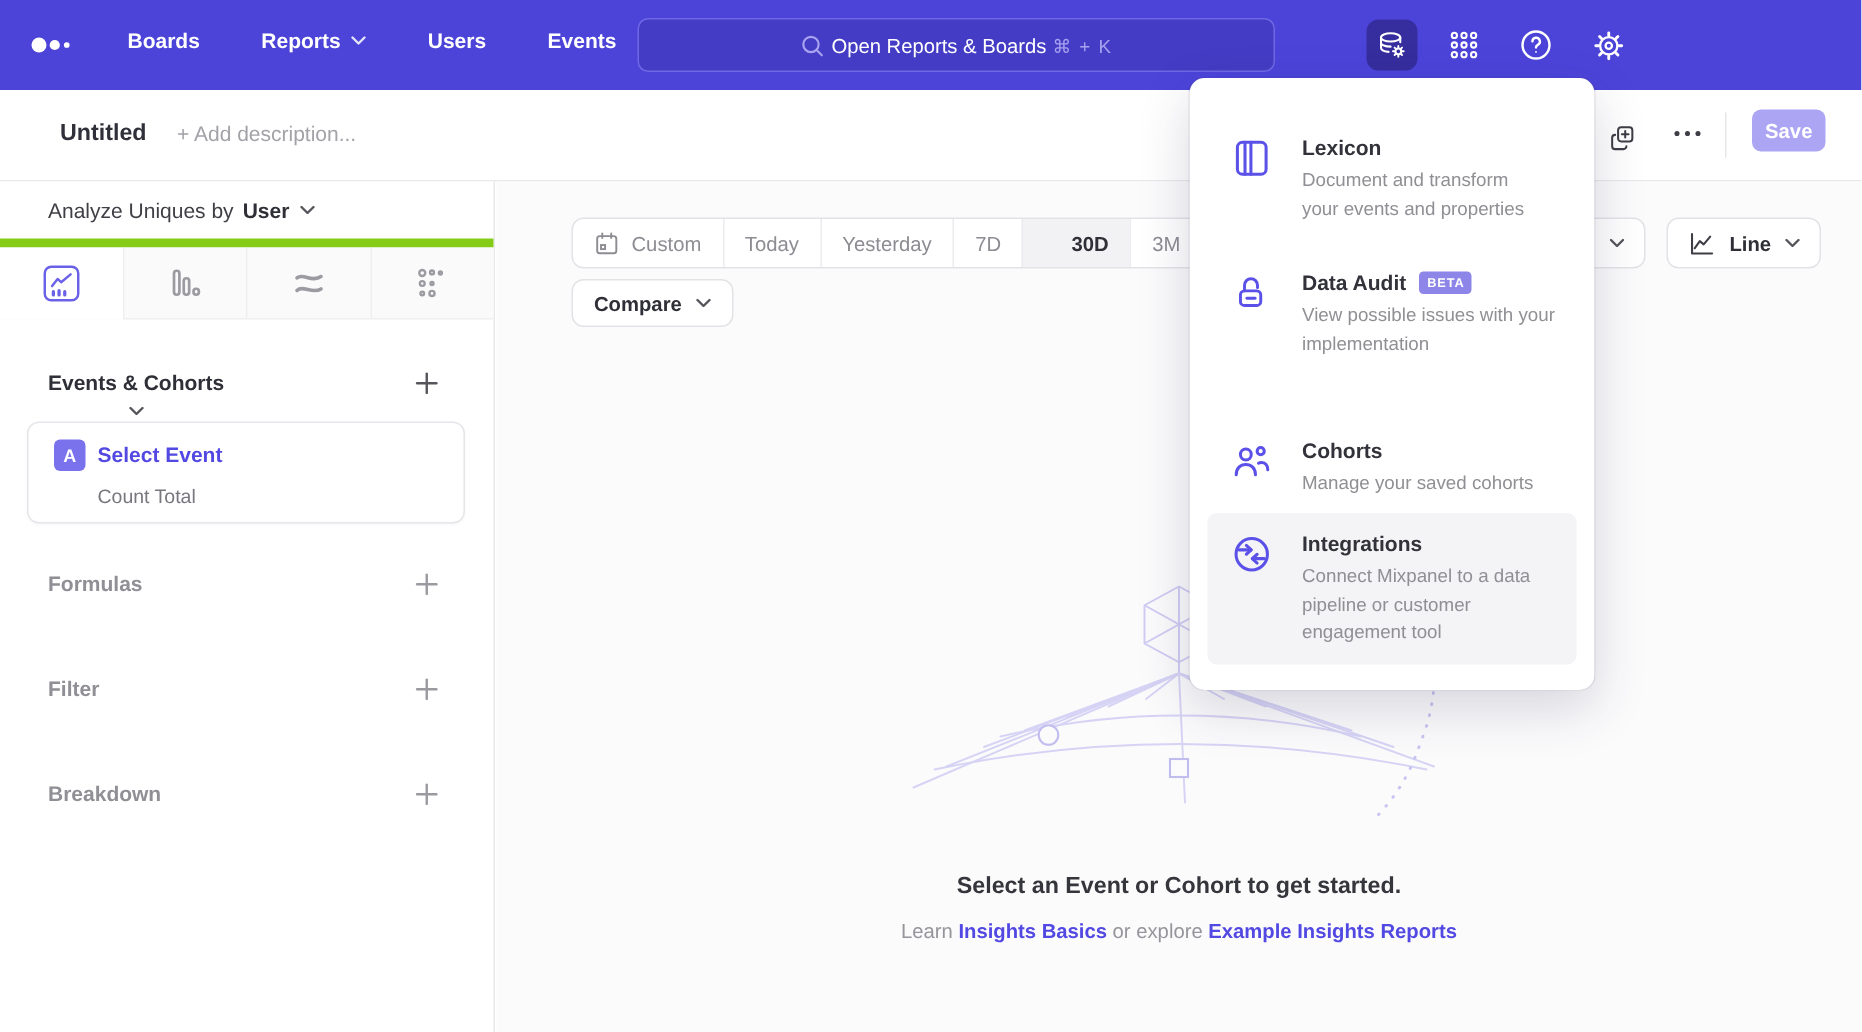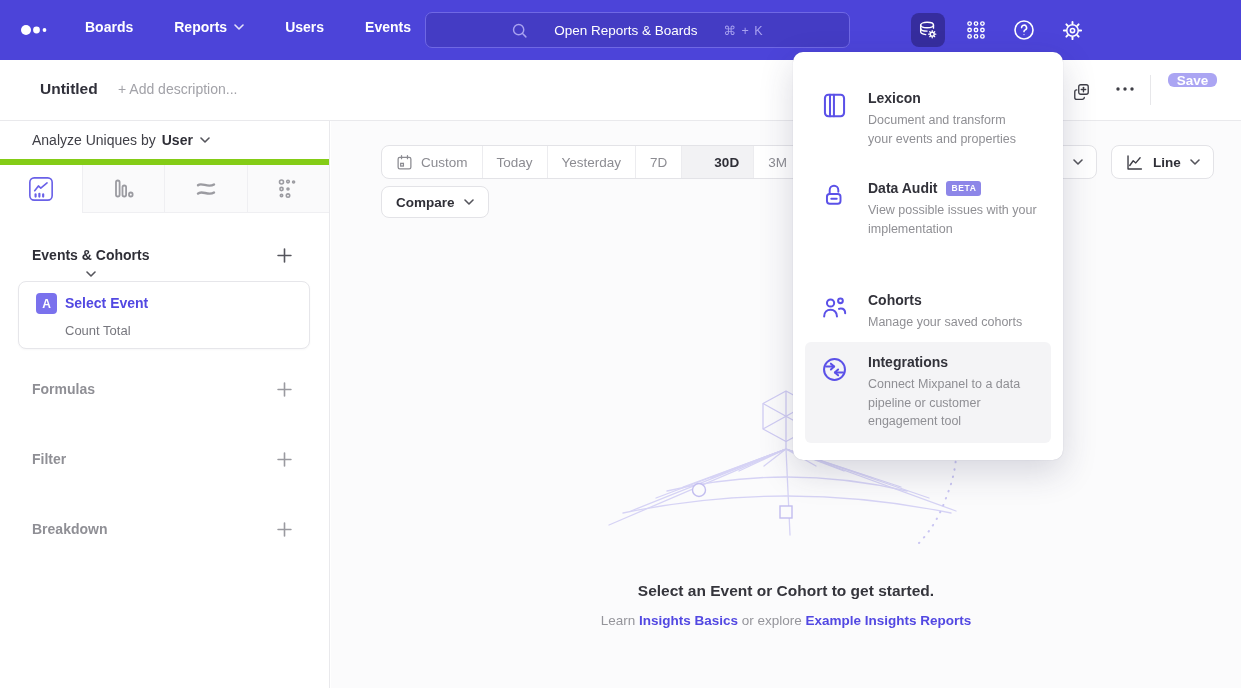--- a/index.html
+++ b/index.html
@@ -12,37 +12,37 @@
   svg { display:block; }
 
   
   .topnav{position:absolute;top:0;left:0;right:0;height:60px;background:#4C44D9;z-index:40;}
   .logo{position:absolute;left:20px;top:23px;cursor:pointer;}
   .nav-items{position:absolute;left:85px;top:0;height:53px;display:flex;align-items:center;gap:41px;}
   .nav-item{color:#fff;font-size:14px;font-weight:600;display:flex;align-items:center;gap:7px;cursor:pointer;}
   .nav-item .chev{opacity:.85;}
   .nav-search{position:absolute;left:425px;top:12px;width:425px;height:36px;border-radius:7px;
     background:#443CC4;border:1px solid #6F68E4;display:flex;align-items:center;justify-content:center;
-    gap:26px;cursor:text;text-align:right;}
+    gap:4px;cursor:text;text-align:right;}
   .nav-search .ph{color:#ffffff;font-size:13.5px;font-weight:500;}
   .nav-search .kbd{color:#A8A2F0;font-size:12.5px;font-weight:500;letter-spacing:1px;}
   .nav-iconbtn{position:absolute;top:13px;width:34px;height:34px;border-radius:8px;display:flex;
     align-items:center;justify-content:center;cursor:pointer;}
   .nav-iconbtn.active{background:#362D9E;}
   .org{position:absolute;left:1112px;top:10px;display:flex;align-items:center;gap:14px;cursor:pointer;}
   .org-name{color:#fff;font-size:14px;font-weight:700;line-height:18px;}
   .org-project{color:#fff;font-size:11.5px;font-weight:700;line-height:15px;opacity:.95;}
 
   
   .page-header{position:absolute;top:60px;left:0;right:0;height:61px;background:#fff;border-bottom:1px solid #E9E9EC;}
   .doc-title{position:absolute;left:40px;top:20px;font-size:15.5px;font-weight:700;color:#30303A;cursor:text;}
   .doc-desc{position:absolute;left:118px;top:21px;font-size:14px;color:#A2A2A8;cursor:text;}
   .hdr-icon{position:absolute;top:22px;cursor:pointer;color:#3E3E46;}
   .hdr-divider{position:absolute;left:1150px;top:15px;width:1px;height:30px;background:#E7E7EA;}
-  .save-btn{position:absolute;left:1168px;top:13px;width:49px;height:14px;border:none;border-radius:6px;
+  .save-btn{position:absolute;left:1168px;top:13px;width:49px;height:28px;border:none;border-radius:6px;
     background:#ABA5F3;color:#fff;font-size:13.5px;font-weight:700;cursor:pointer;font-family:inherit;}
 
   
   .sidebar{position:absolute;top:121px;left:0;width:330px;bottom:0;background:#fff;border-right:1px solid #E9E9EC;}
   .analyze-row{position:absolute;top:0;left:0;right:0;height:44px;display:flex;align-items:center;
     padding-left:32px;border-bottom:6px solid #84cc16;font-size:14px;color:#3F3F46;}
   .analyze-select{display:flex;align-items:center;gap:7px;margin-left:6px;font-weight:700;color:#2F2F37;cursor:pointer;}
   .tabs-row{position:absolute;top:44px;left:0;right:0;height:48px;display:flex;border-bottom:1px solid #EFEFF2;}
   .ctab{flex:1;display:flex;align-items:center;justify-content:center;background:#FAFAFB;
     border-left:1px solid #EFEFF2;cursor:pointer;color:#9B9BA1;}

